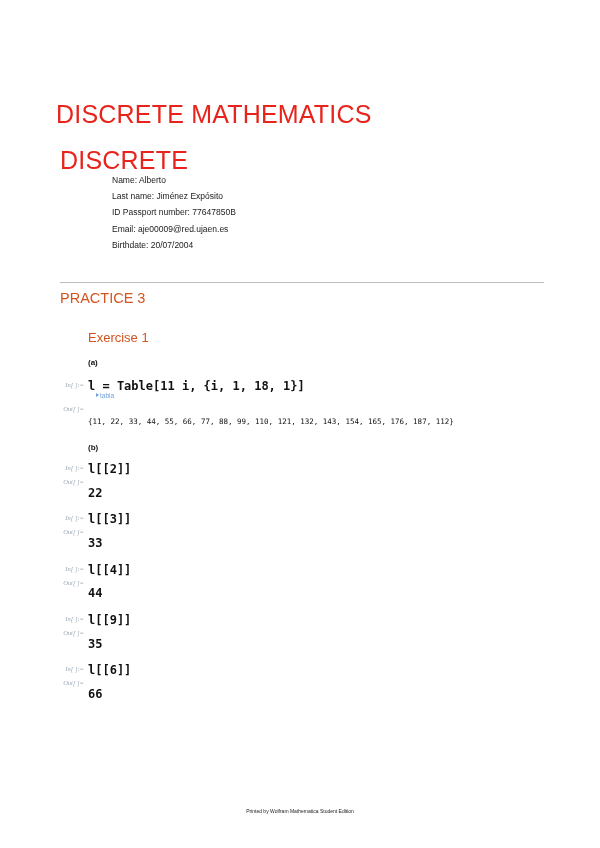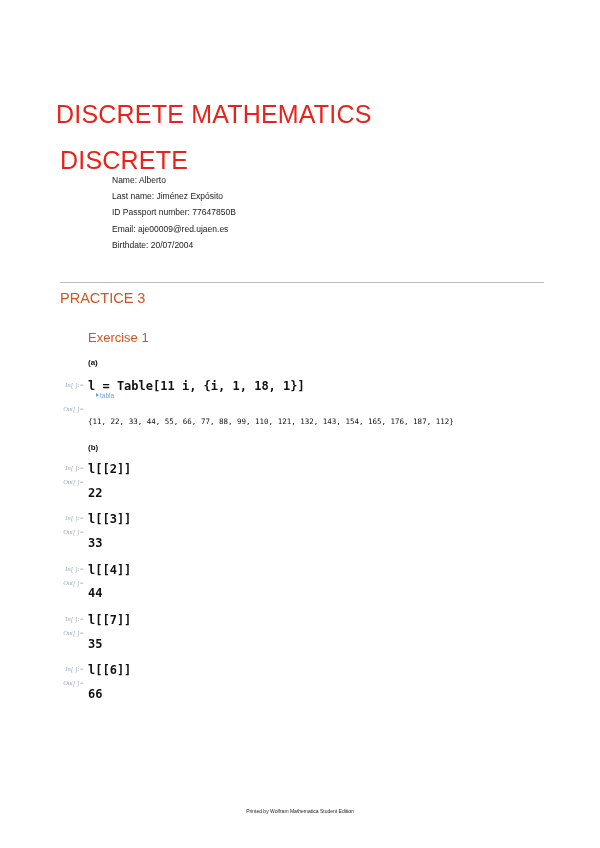--- a/index.html
+++ b/index.html
@@ -191,21 +191,21 @@
     <div class="in-code" style="top:512px;">l[[3]]</div>
     <div class="cellmark" style="left:50px; top:528px;">Out[ ]=</div>
     <div class="out-code" style="top:536px;">33</div>
 
     <div class="cellmark" style="left:50px; top:565px;">In[ ]:=</div>
     <div class="in-code" style="top:563px;">l[[4]]</div>
     <div class="cellmark" style="left:50px; top:579px;">Out[ ]=</div>
     <div class="out-code" style="top:586px;">44</div>
 
     <div class="cellmark" style="left:50px; top:615px;">In[ ]:=</div>
-    <div class="in-code" style="top:613px;">l[[7]]</div>
+    <div class="in-code" style="top:613px;">l[[9]]</div>
     <div class="cellmark" style="left:50px; top:629px;">Out[ ]=</div>
     <div class="out-code" style="top:637px;">35</div>
 
     <div class="cellmark" style="left:50px; top:665px;">In[ ]:=</div>
     <div class="in-code" style="top:663px;">l[[6]]</div>
     <div class="cellmark" style="left:50px; top:679px;">Out[ ]=</div>
     <div class="out-code" style="top:687px;">66</div>
 
     <div class="footer">Printed by Wolfram Mathematica Student Edition</div>
 

